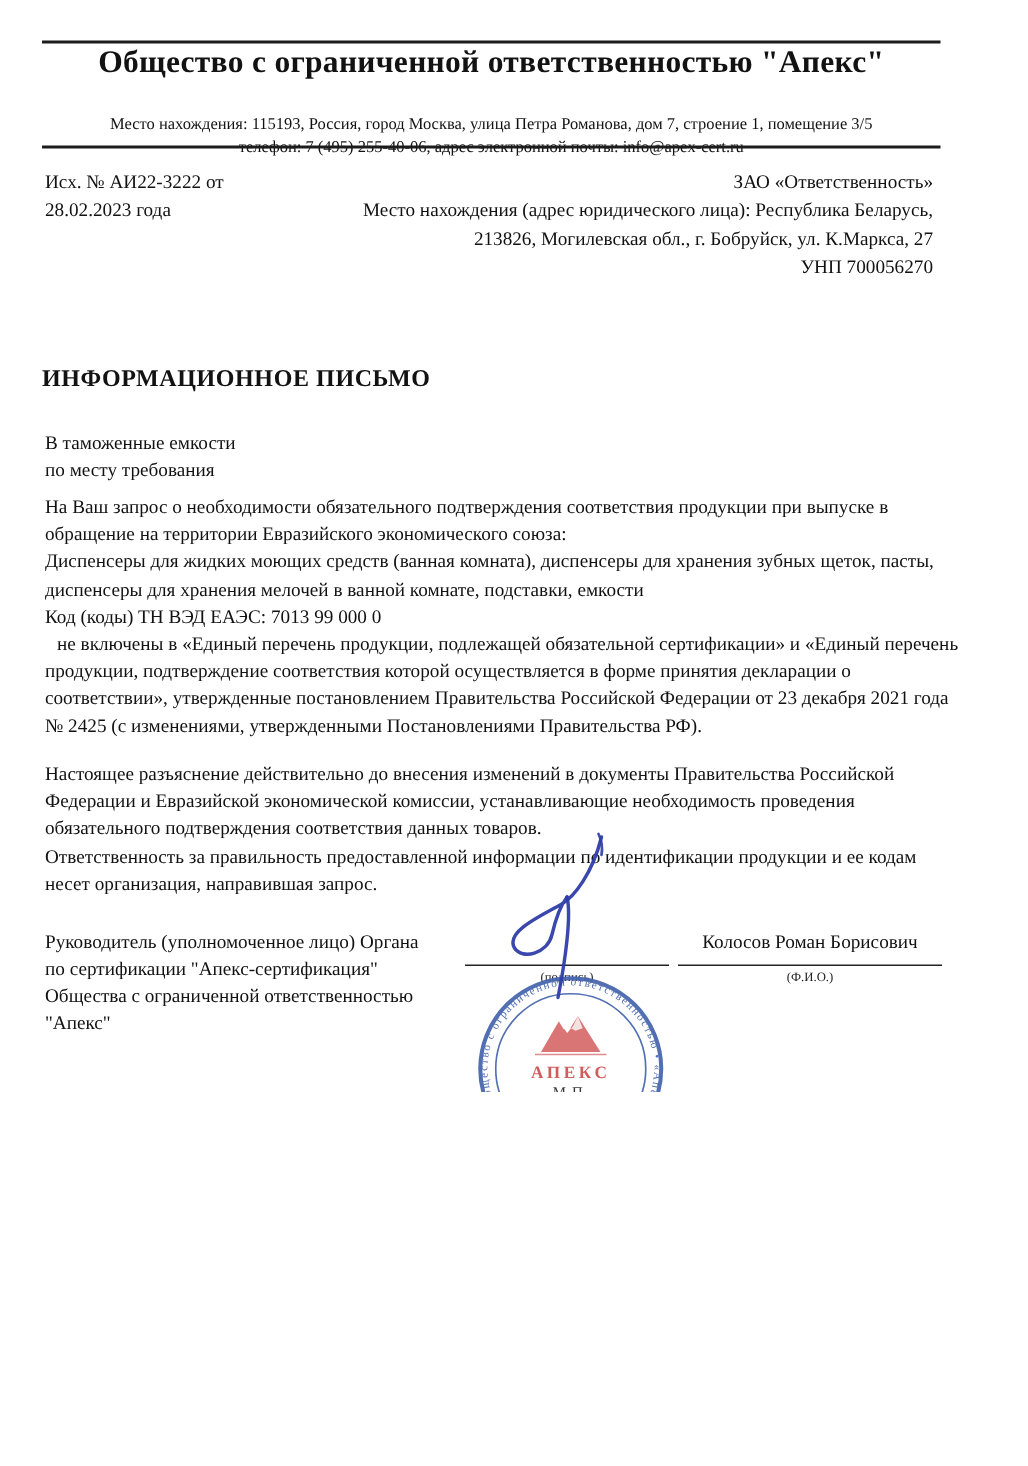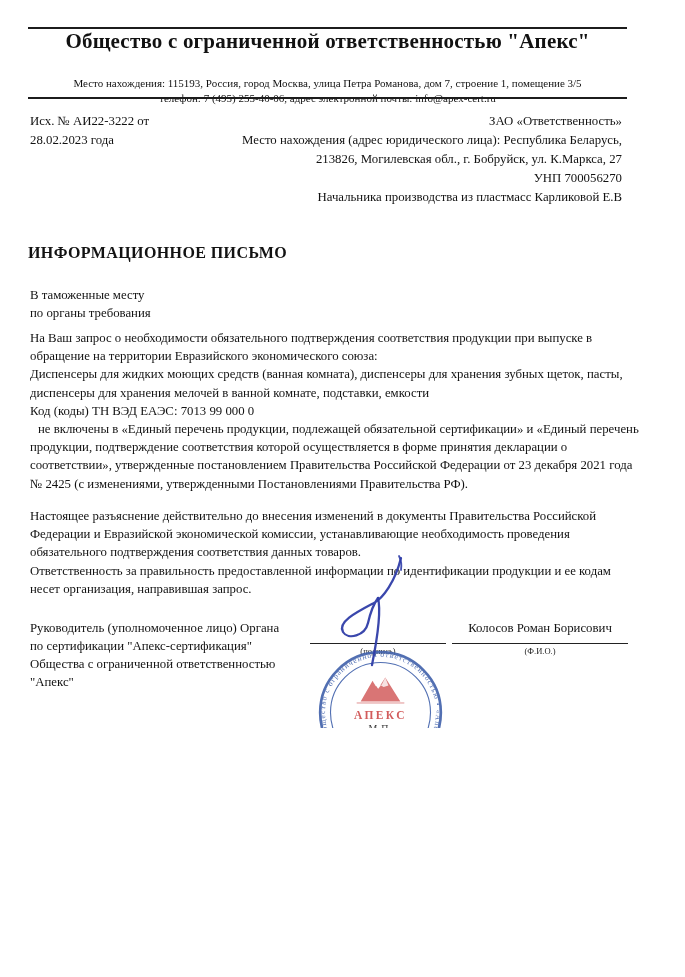--- a/index.html
+++ b/index.html
@@ -51,28 +51,27 @@
   <div class="abs ref-block">
     <div>Исх. № АИ22-3222 от</div>
     <div>28.02.2023 года</div>
   </div>
 
   <div class="abs recipient">
     <div>ЗАО «Ответственность»</div>
     <div>Место нахождения (адрес юридического лица): Республика Беларусь,</div>
     <div>213826, Могилевская обл., г. Бобруйск, ул. К.Маркса, 27</div>
     <div>УНП 700056270</div>
-    <div>Начальника производства из пластмасс Карликовой Е.В</div>
   </div>
 
   <div class="abs doc-title">ИНФОРМАЦИОННОЕ ПИСЬМО</div>
 
   <div class="abs addressee">
-    <div>В таможенные месту</div>
-    <div>по органы требования</div>
+    <div>В таможенные емкости</div>
+    <div>по месту требования</div>
   </div>
 
   <div class="abs para p1">
     <div>На Ваш запрос о необходимости обязательного подтверждения соответствия продукции при выпуске в обращение на территории Евразийского экономического союза:</div>
     <div>Диспенсеры для жидких моющих средств (ванная комната), диспенсеры для хранения зубных щеток, пасты, диспенсеры для хранения мелочей в ванной комнате, подставки, емкости</div>
     <div>Код (коды) ТН ВЭД ЕАЭС: 7013 99 000 0</div>
   </div>
 
   <div class="abs para p2">не включены в «Единый перечень продукции, подлежащей обязательной сертификации» и «Единый перечень продукции, подтверждение соответствия которой осуществляется в форме принятия декларации о соответствии», утвержденные постановлением Правительства Российской Федерации от 23 декабря 2021 года № 2425 (с изменениями, утвержденными Постановлениями Правительства РФ).</div>
 

